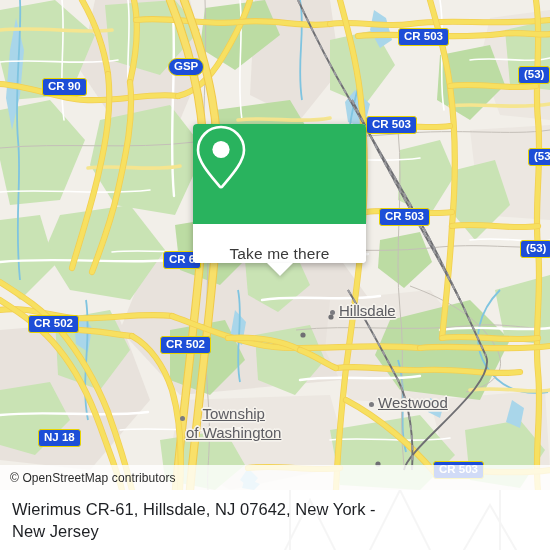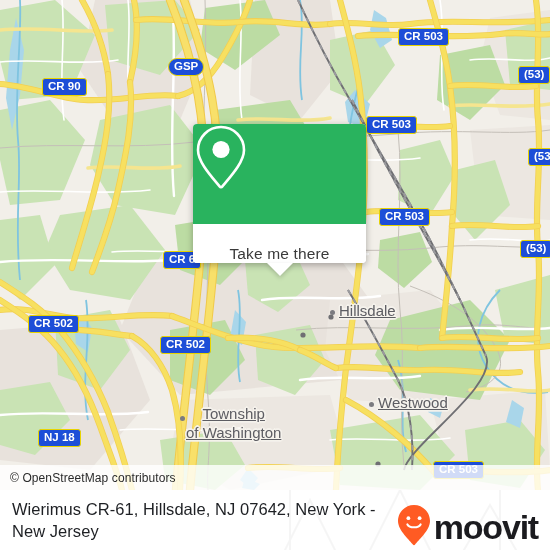--- a/index.html
+++ b/index.html
@@ -395,26 +395,15 @@
         <path d="M95,140 L150,30 L205,140"></path>
         <path d="M185,140 L240,45 L295,140"></path>
         <path d="M0,95 L330,95"></path>
         <path d="M40,0 L40,140"></path>
         <path d="M250,0 L250,140"></path>
       </g>
     </svg>
 
     <div class="footer-title">Wierimus CR-61, Hillsdale, NJ 07642, New York - New Jersey</div>
 
-    <div class="brand">
-      <span>
-        <svg width="34" height="42" viewBox="0 0 34 42" aria-hidden="true">
-          <path d="M17 1 C8.2 1 1 8.2 1 17 C1 26.5 13.4 36.8 15.9 40.6 C16.4 41.4 17.6 41.4 18.1 40.6 C20.6 36.8 33 26.5 33 17 C33 8.2 25.8 1 17 1 Z" fill="#ff5b23"></path>
-          <circle cx="11.4" cy="14.2" r="1.9" fill="#ffffff"></circle>
-          <circle cx="22.6" cy="14.2" r="1.9" fill="#ffffff"></circle>
-          <path d="M10.4 20.4 C12.4 24.2 21.6 24.2 23.6 20.4" fill="none" stroke="#ffffff" stroke-width="2.1" stroke-linecap="round"></path>
-        </svg>
-      </span>
-      <span class="brand-word">moovit</span>
-    </div>
   </div>
 
 </div>
 
 </body></html>

